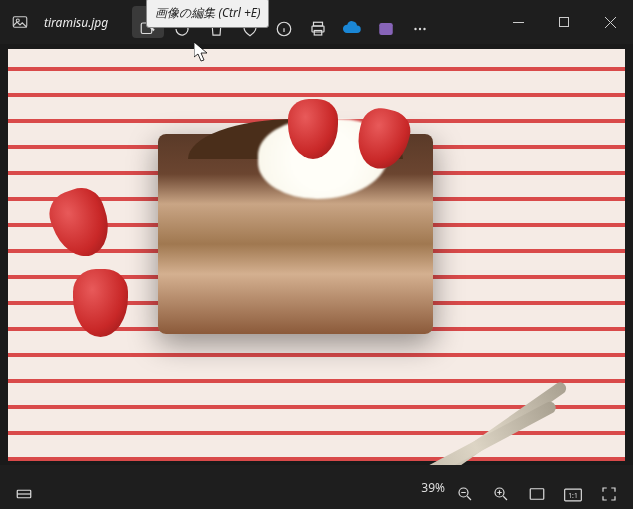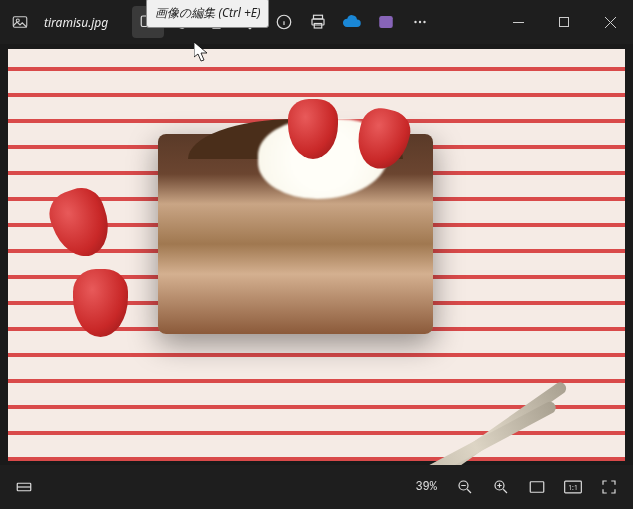--- a/index.html
+++ b/index.html
@@ -36,21 +36,21 @@
     }
     .toolbar {
       display: flex;
       align-items: center;
       gap: 2px;
     }
     .tb-btn {
       width: 32px;
       height: 32px;
       display: flex;
-      align-items: center;
+      align-items: flex-end;
       justify-content: center;
       border-radius: 4px;
       cursor: pointer;
       color: #ddd;
     }
     .tb-btn.active { background: #3a3a3a; }
     .win-controls {
       margin-left: auto;
       display: flex;
     }
@@ -166,23 +166,22 @@
       height: 44px;
       display: flex;
       align-items: center;
       padding: 0 8px;
       gap: 4px;
     }
     .spacer { flex: 1; }
     .zoom-pct {
       font-size: 12px;
       color: #ddd;
-      margin: 0 8px;
+      margin: 0 0;
       cursor: pointer;
-      font-family: Liberation Mono, monospace;
     }
     svg { display: block; }
     .cloud-icon { color: #1a87d6; }
     .clipchamp-icon { fill: #8764b8; }
   </style>
 </head>
 <body>
 
 <div class="titlebar">
   <div class="tooltip">

